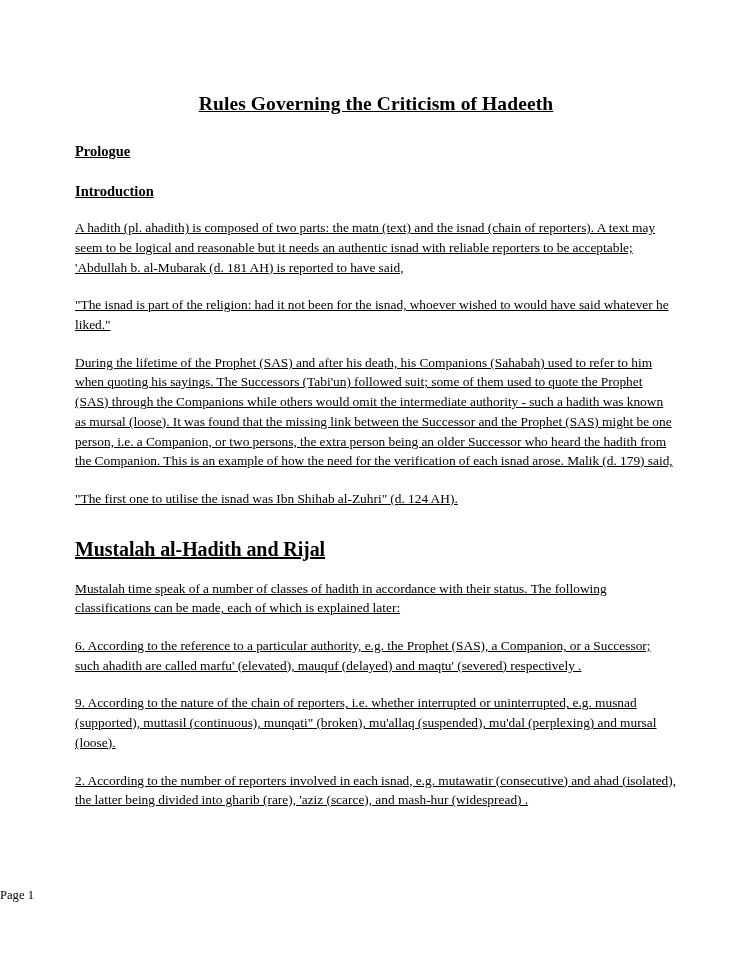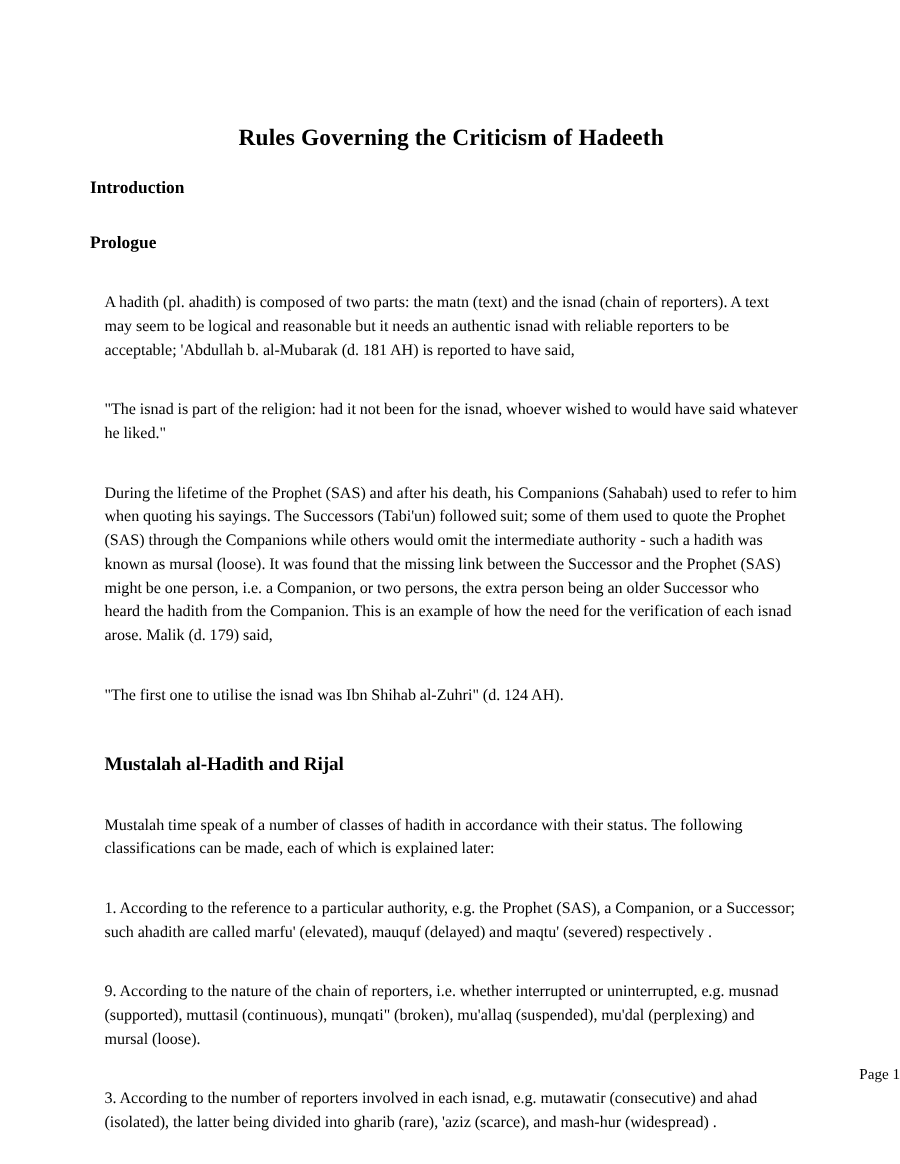--- a/index.html
+++ b/index.html
@@ -17,22 +17,23 @@
     margin: 0 auto;
     overflow: hidden;
     font-family: "Liberation Serif", "DejaVu Serif", serif;
     color: #000000;
     -webkit-font-smoothing: antialiased;
   }
 
   .content {
     position: absolute;
     left: 75px;
-    top: 12px;
+    top: 0;
     width: 602px;
+    text-decoration: underline;
   }
 
   
   .doc-title {
     text-align: center;
     font-size: 19.5px;
     font-weight: bold;
     letter-spacing: 0.1px;
     margin: 0;
     padding-top: 92px;
@@ -45,79 +46,79 @@
     font-weight: bold;
     margin: 0;
     line-height: 1.2;
   }
 
   .sub-heading.prologue { padding-top: 28px; }
   .sub-heading.introduction { padding-top: 22px; }
 
   
   .section-heading {
-    font-size: 16px;
+    font-size: 20px;
     font-weight: bold;
-    margin: 12px;
+    margin: 0;
     line-height: 1.2;
     padding-top: 28px;
     letter-spacing: -0.1px;
   }
 
   
   .para {
     font-size: 13.4px;
     line-height: 19.7px;
-    margin: 12px;
+    margin: 0;
     padding-top: 18px;
     text-align: left;
     word-spacing: -0.15px;
   }
 
   
   .footer {
     position: absolute;
     left: 0;
     right: 0;
     top: 888px;
-    text-align: right;
+    text-align: left;
     font-size: 12.6px;
     line-height: 1.2;
   }
 </style>
 </head>
 <body>
 
 <div class="page">
 
   <div class="content">
 
     <h1 class="doc-title">Rules Governing the Criticism of Hadeeth</h1>
 
+    <h2 class="sub-heading prologue">Prologue</h2>
+
     <h2 class="sub-heading introduction">Introduction</h2>
-
-    <h2 class="sub-heading prologue">Prologue</h2>
 
     <p class="para">A hadith (pl. ahadith) is composed of two parts: the matn (text) and the isnad (chain of reporters). A text may seem to be logical and reasonable but it needs an authentic isnad with reliable reporters to be acceptable; 'Abdullah b. al-Mubarak (d. 181 AH) is reported to have said,</p>
 
     <p class="para">"The isnad is part of the religion: had it not been for the isnad, whoever wished to would have said whatever he liked."</p>
 
     <p class="para">During the lifetime of the Prophet (SAS) and after his death, his Companions (Sahabah) used to refer to him when quoting his sayings. The Successors (Tabi'un) followed suit; some of them used to quote the Prophet (SAS) through the Companions while others would omit the intermediate authority - such a hadith was known as mursal (loose). It was found that the missing link between the Successor and the Prophet (SAS) might be one person, i.e. a Companion, or two persons, the extra person being an older Successor who heard the hadith from the Companion. This is an example of how the need for the verification of each isnad arose. Malik (d. 179) said,</p>
 
     <p class="para">"The first one to utilise the isnad was Ibn Shihab al-Zuhri" (d. 124 AH).</p>
 
     <h2 class="section-heading">Mustalah al-Hadith and Rijal</h2>
 
 
     <p class="para">Mustalah time speak of a number of classes of hadith in accordance with their status. The following classifications can be made, each of which is explained later:</p>
 
-    <p class="para">1. According to the reference to a particular authority, e.g. the Prophet (SAS), a Companion, or a Successor; such ahadith are called marfu' (elevated), mauquf (delayed) and maqtu' (severed) respectively .</p>
+    <p class="para">6. According to the reference to a particular authority, e.g. the Prophet (SAS), a Companion, or a Successor; such ahadith are called marfu' (elevated), mauquf (delayed) and maqtu' (severed) respectively .</p>
 
     <p class="para">9. According to the nature of the chain of reporters, i.e. whether interrupted or uninterrupted, e.g. musnad (supported), muttasil (continuous), munqati" (broken), mu'allaq (suspended), mu'dal (perplexing) and mursal (loose).</p>
 
-    <p class="para">3. According to the number of reporters involved in each isnad, e.g. mutawatir (consecutive) and ahad (isolated), the latter being divided into gharib (rare), 'aziz (scarce), and mash-hur (widespread) .</p>
+    <p class="para">2. According to the number of reporters involved in each isnad, e.g. mutawatir (consecutive) and ahad (isolated), the latter being divided into gharib (rare), 'aziz (scarce), and mash-hur (widespread) .</p>
 
 
   </div>
 
   <div class="footer">Page 1</div>
 
 </div>
 
 </body></html>

